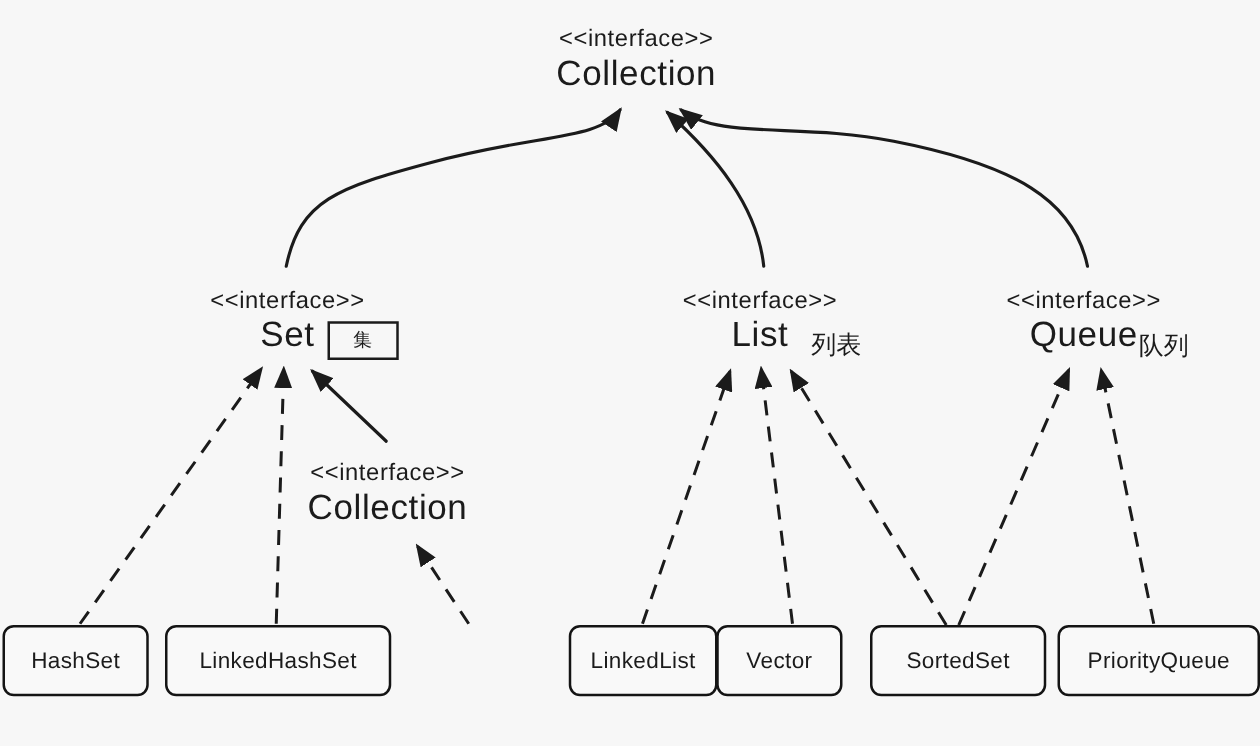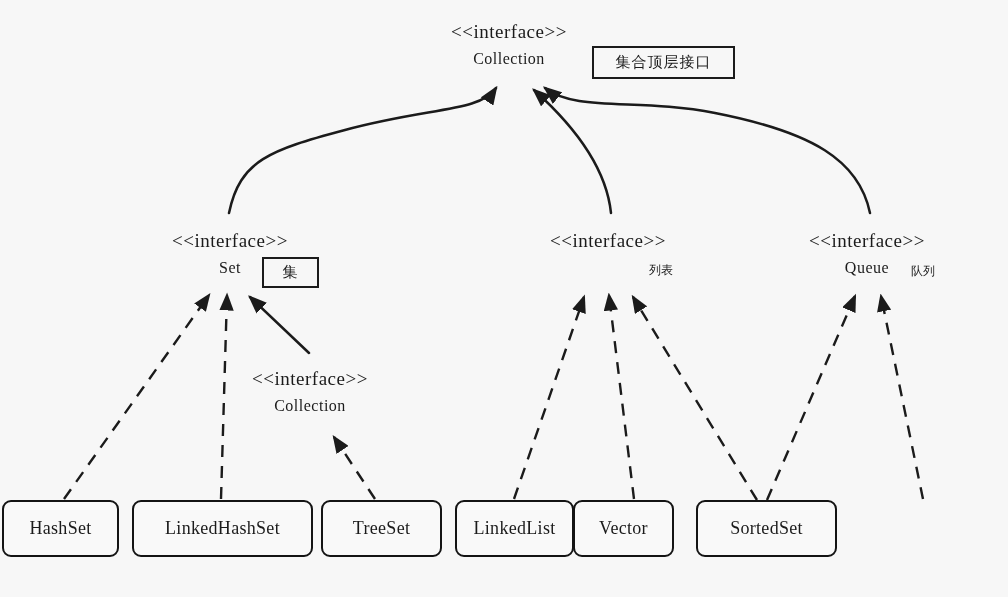--- a/index.html
+++ b/index.html
@@ -1,30 +1,30 @@
 <!DOCTYPE html>
 <html><head>
 <meta charset="utf-8">
 <style>
   html,body{margin:0;padding:0;background:#f7f7f7;}
   .stage{
     position:relative;width:1008px;height:597px;overflow:hidden;
     background:#f7f7f7;color:#1b1b1b;
-    font-family:Liberation Serif, serif;
+    font-family:Liberation Sans, sans-serif;
   }
   .svgLayer{position:absolute;left:0;top:0;width:1008px;height:597px;}
   .node{position:absolute;text-align:center;white-space:nowrap;}
   .stereo{font-size:19px;line-height:27px;letter-spacing:.5px;}
-  .iname{font-size:16px;line-height:28px;letter-spacing:.5px;}
+  .iname{font-size:28px;line-height:28px;letter-spacing:.5px;}
   .notebox{
     position:absolute;border:2px solid #1b1b1b;background:transparent;
     display:flex;align-items:center;justify-content:center;
     font-size:15px;letter-spacing:1px;
   }
-  .cjk{position:absolute;font-size:12px;white-space:nowrap;}
+  .cjk{position:absolute;font-size:20px;white-space:nowrap;}
   .cls{
     position:absolute;top:500px;height:53px;
     border:2.5px solid #141414;border-radius:9px;background:#f9f9f9;
     display:flex;align-items:center;justify-content:center;
     font-size:18px;letter-spacing:.3px;
   }
 </style>
 </head>
 <body>
 
@@ -54,44 +54,44 @@
       <path d="M 757 500 L 633 297" marker-end="url(#ah)"></path>
       <path d="M 767 500 L 855 296" marker-end="url(#ah)"></path>
       <path d="M 923 499 L 881 296" marker-end="url(#ah)"></path>
     </g>
   </svg>
 
   <div class="node" style="left:399px;top:18px;width:220px">
     <div class="stereo">&lt;&lt;interface&gt;&gt;</div>
     <div class="iname">Collection</div>
   </div>
-  <div class="notebox" style="left:592px;top:46px;width:139px;height:29px">集合顶层接口</div>
 
   <div class="node" style="left:120px;top:227px;width:220px">
     <div class="stereo">&lt;&lt;interface&gt;&gt;</div>
     <div class="iname">Set</div>
   </div>
   <div class="notebox" style="left:262px;top:257px;width:53px;height:27px">集</div>
 
   <div class="node" style="left:498px;top:227px;width:220px">
     <div class="stereo">&lt;&lt;interface&gt;&gt;</div>
+    <div class="iname">List</div>
   </div>
   <div class="cjk" style="left:649px;top:262px">列表</div>
 
   <div class="node" style="left:757px;top:227px;width:220px">
     <div class="stereo">&lt;&lt;interface&gt;&gt;</div>
     <div class="iname">Queue</div>
   </div>
   <div class="cjk" style="left:911px;top:263px">队列</div>
 
   <div class="node" style="left:200px;top:365px;width:220px">
     <div class="stereo">&lt;&lt;interface&gt;&gt;</div>
     <div class="iname">Collection</div>
   </div>
 
   <div class="cls" style="left:132px;width:177px">LinkedHashSet</div>
   <div class="cls" style="left:2px;width:113px">HashSet</div>
-  <div class="cls" style="left:321px;width:117px">TreeSet</div>
   <div class="cls" style="left:455px;width:115px">LinkedList</div>
   <div class="cls" style="left:573px;width:97px">Vector</div>
   <div class="cls" style="left:696px;width:137px">SortedSet</div>
+  <div class="cls" style="left:846px;width:158px">PriorityQueue</div>
 
 </div>
 
 </body></html>

